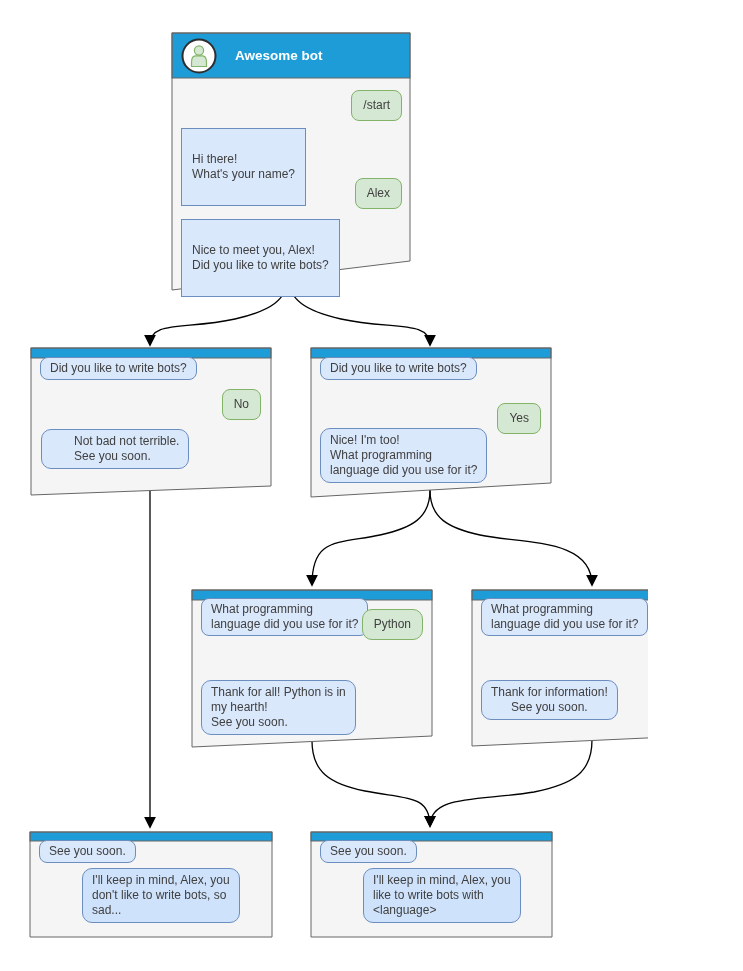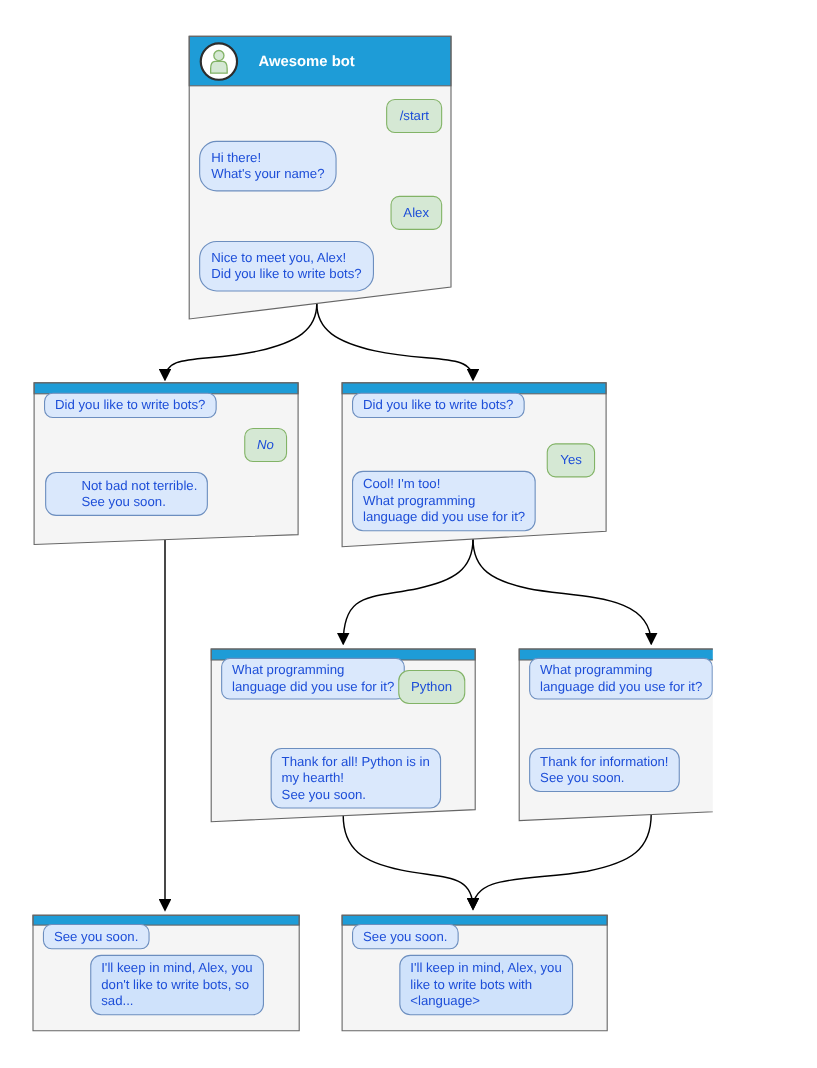--- a/index.html
+++ b/index.html
@@ -20,25 +20,25 @@
   .win-body{fill:var(--window-fill);stroke:none;}
   .win-header{fill:var(--header-blue);stroke:var(--window-border);stroke-width:1;}
   .win-outline{fill:none;stroke:var(--window-border);stroke-width:1;}
   .connector{fill:none;stroke:var(--connector);stroke-width:1.3;}
   .arrowhead{fill:var(--connector);}
   .overlay{position:absolute;left:0;top:0;width:743px;height:971px;z-index:2;pointer-events:none;}
   .overlay *{pointer-events:auto;}
   .titlebar{position:absolute;left:172px;top:33px;width:238px;height:45px;display:flex;align-items:center;box-sizing:border-box;padding-left:9px;}
   .title{color:#ffffff;font-weight:bold;font-size:13.5px;margin-left:18px;white-space:nowrap;}
   .avatar{width:36px;height:36px;flex:0 0 36px;}
-  .bubble{position:absolute;font-size:12px;line-height:15px;color:#1d4ed8;white-space:pre-line;box-sizing:border-box;width:max-content;}
+  .bubble{position:absolute;font-size:12px;line-height:15px;color:#404040;white-space:pre-line;box-sizing:border-box;width:max-content;}
   .bot{background:var(--bot-bubble-fill);border:1px solid var(--bot-bubble-border);border-radius:10px;padding:4px 9px;}
   .bot.final{background:var(--final-bubble-fill);margin-left:43px;}
   .bot.q{border-radius:8px;padding:3px 9px;}
-  .bot.big{padding:7px 10px;border-radius:16px;}
+  .bot.big{padding:23px 10px;border-radius:0;}
   .user{background:var(--user-bubble-fill);border:1px solid var(--user-bubble-border);border-radius:8px;padding:7px 11px;min-width:37px;text-align:left;}
 </style>
 </head>
 <body>
 
 <div class="canvas">
 
   <svg class="layer" width="743" height="971" viewBox="0 0 743 971">
     <defs>
       <marker id="arrow" viewBox="0 0 10 10" refX="8.5" refY="5" markerWidth="9" markerHeight="9" orient="auto">
@@ -107,41 +107,41 @@
     </div>
 
     <div class="bubble user" style="right:341px;top:90px;">/start</div>
     <div class="bubble bot big" style="left:181px;top:128px;">Hi there!
 What's your name?</div>
     <div class="bubble user" style="right:341px;top:178px;margin-left:48px;">Alex</div>
     <div class="bubble bot big" style="left:181px;top:219px;">Nice to meet you, Alex!
 Did you like to write bots?</div>
 
     <div class="bubble bot q" style="left:40px;top:357px;">Did you like to write bots?</div>
-    <div class="bubble user" style="right:482px;top:389px;font-style:italic;">No</div>
+    <div class="bubble user" style="right:482px;top:389px;">No</div>
     <div class="bubble bot" style="left:41px;top:429px;padding-left:32px;">Not bad not terrible.
 See you soon.</div>
 
     <div class="bubble bot q" style="left:320px;top:357px;">Did you like to write bots?</div>
     <div class="bubble user" style="right:202px;top:403px;">Yes</div>
-    <div class="bubble bot" style="left:320px;top:428px;">Cool! I'm too!
+    <div class="bubble bot" style="left:320px;top:428px;">Nice! I'm too!
 What programming
 language did you use for it?</div>
 
     <div class="bubble bot q" style="left:201px;top:598px;">What programming
 language did you use for it?</div>
     <div class="bubble user" style="right:320px;top:609px;border-radius:10px;">Python</div>
-    <div class="bubble bot" style="left:201px;top:680px;margin-left:45px;">Thank for all! Python is in
+    <div class="bubble bot" style="left:201px;top:680px;">Thank for all! Python is in
 my hearth!
 See you soon.</div>
 
     <div class="bubble bot q" style="left:481px;top:598px;">What programming
 language did you use for it?</div>
     <div class="bubble user" style="right:41px;top:639px;">Go</div>
-    <div class="bubble bot" style="left:481px;top:680px;">Thank for information!
+    <div class="bubble bot" style="left:481px;top:680px;text-align:center;">Thank for information!
 See you soon.</div>
 
     <div class="bubble bot q" style="left:39px;top:840px;">See you soon.</div>
     <div class="bubble bot final" style="left:39px;top:868px;">I'll keep in mind, Alex, you
 don't like to write bots, so
 sad...</div>
 
     <div class="bubble bot q" style="left:320px;top:840px;">See you soon.</div>
     <div class="bubble bot final" style="left:320px;top:868px;">I'll keep in mind, Alex, you
 like to write bots with

